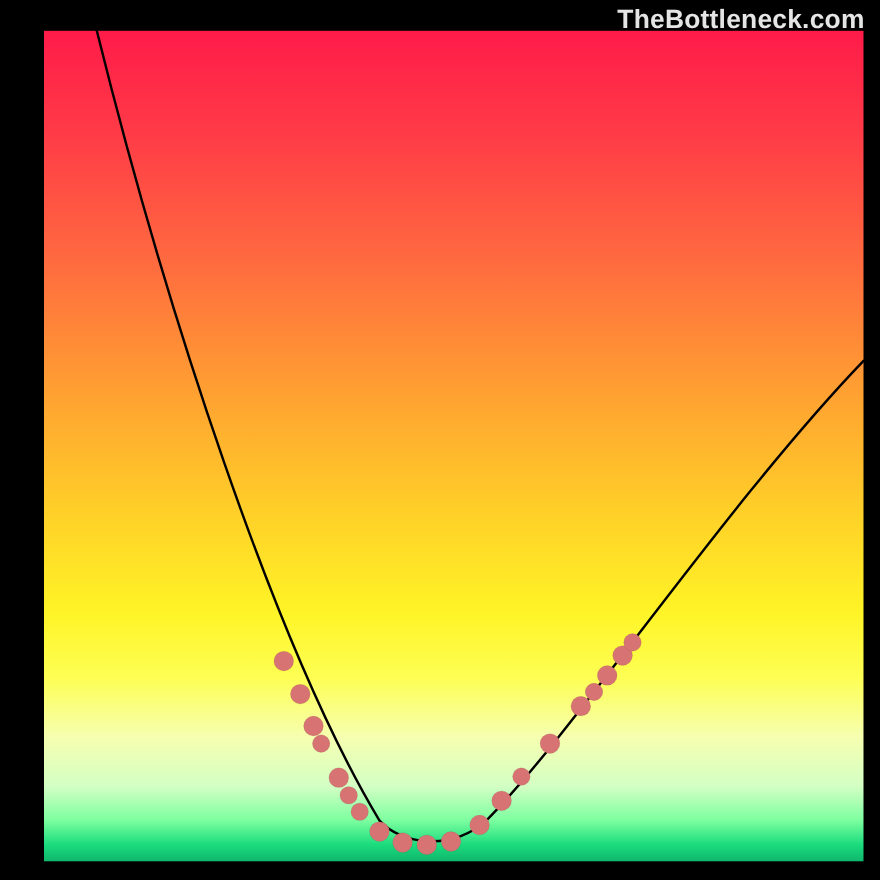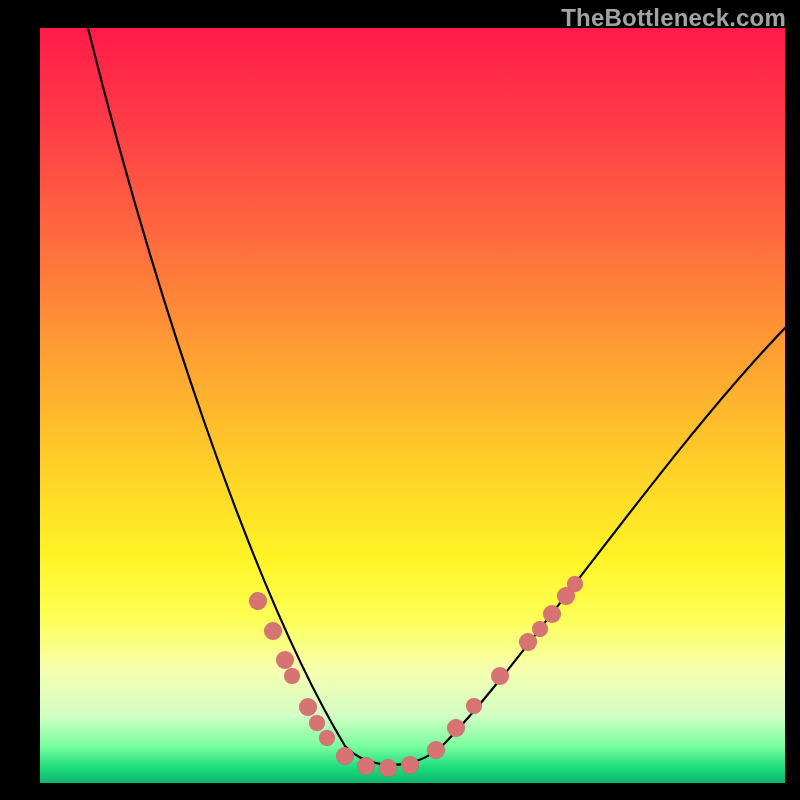--- a/index.html
+++ b/index.html
@@ -35,21 +35,21 @@
       #d3ffc4 91%,
       #7effa0 95%,
       #1bdc7d 98%,
       #0fb66c 100%
     );
   }
   .watermark {
     position: absolute;
     top: 4px;
     right: 14px;
-    color: #a3a3a3;
+    color: #e5e5e5;
     font-size: 24px;
     font-weight: 600;
     letter-spacing: 0.2px;
     user-select: none;
   }
   svg.curve {
     position: absolute;
     left: 0;
     top: 0;
     width: 745px;

